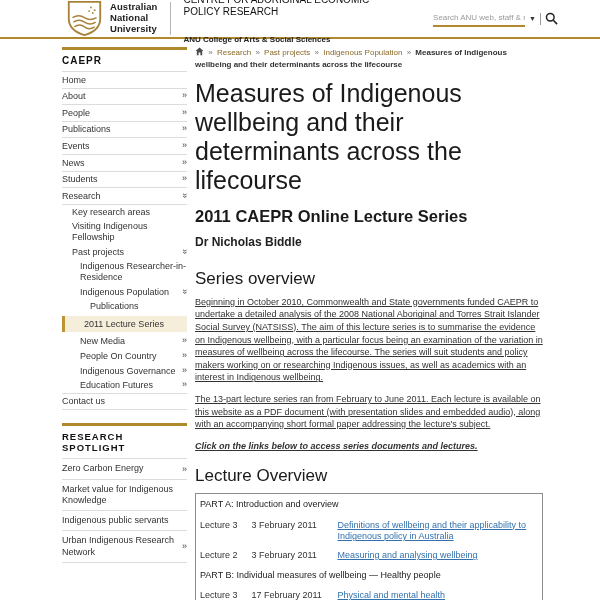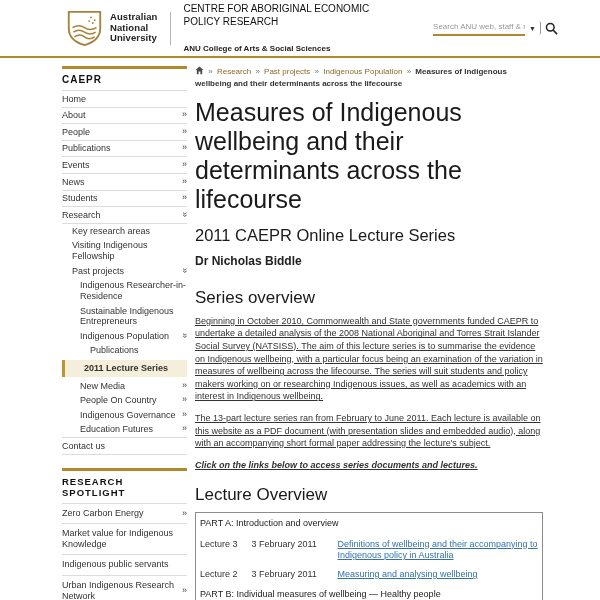--- a/index.html
+++ b/index.html
@@ -6,21 +6,21 @@
   html,body { margin:0; padding:0; }
   body {
     width:600px; height:600px; overflow:hidden; background:#fff;
     font-family:"Liberation Sans", sans-serif; color:#333;
   }
   :root {
     --gold:#b0882e; --link:#3371ae; --active-bg:#f5eedb; --bc-link:#8a6a28;
     --sep:#dcdcdc;
   }
   
-  header { display:flex; align-items:center; height:56px; padding-left:66px; }
+  header { display:flex; align-items:center; height:37px; padding-left:66px; }
   .logo-wrap { flex:none; display:flex; align-items:center; }
   .logo-wrap svg { width:37px; height:37px; }
   .uni-name { font-size:9.5px; line-height:1.15; color:#222; margin-left:7px; white-space:pre-line; font-weight:bold; letter-spacing:0.1px; }
   .hdr-divider { width:1px; height:33px; background:#b5b5b5; margin:0 12px 0 13px; flex:none; }
   .site-title { font-size:10px; font-weight:normal; color:#111; line-height:1.25; max-width:220px; }
   .site-subtitle { font-size:8px; font-weight:bold; color:#222; margin-top:16px; }
   .search { margin-left:auto; margin-right:42px; display:flex; align-items:center; gap:4px; }
   .search input { width:92px; border:0; border-bottom:2px solid var(--gold); font-size:8px; padding:2px 0 3px; outline:none; color:#555; font-family:inherit; }
   .search input::placeholder { color:#999; }
   .caret { font-size:7px; color:#333; cursor:pointer; }
@@ -34,35 +34,35 @@
   main { width:348px; margin-left:8px; padding-top:7px; }
   
   .caepr { border-top:3px solid var(--gold); font-weight:bold; font-size:10px; letter-spacing:1px; padding:5px 0; color:#111; border-bottom:1px solid var(--sep); }
   .nav-item { display:flex; align-items:flex-start; justify-content:space-between; font-size:9px; padding:2px 0; color:#333; cursor:pointer; line-height:1.18; }
   .nav-item .lab { display:block; }
   .nav-item.lvl0 { border-bottom:1px solid var(--sep); padding:2.5px 0; }
   .nav-item.sep-top { border-top:1px solid var(--sep); }
   .nav-item.lvl1 { padding-left:10px; }
   .nav-item.lvl2 { padding-left:18px; }
   .nav-item.lvl3 { padding-left:28px; }
-  .nav-item.active { background:var(--active-bg); border-left:3px solid #bd9433; margin:2px 0; padding:3px 2px 3px 19px;font-weight:bold; }
+  .nav-item.active { background:var(--active-bg); border-left:3px solid #bd9433; margin:2px 0; padding:3px 2px 3px 19px; }
   .chev { font-size:9px; color:#444; flex:none; margin-left:3px; line-height:1; }
   .chev.down { transform:rotate(90deg); }
   .side-section { margin-top:13px; }
   .side-head { border-top:3px solid var(--gold); font-weight:bold; font-size:9.5px; letter-spacing:1px; padding:5px 0; color:#111; border-bottom:1px solid var(--sep); }
   .side-item { display:flex; justify-content:space-between; align-items:center; font-size:9px; padding:4px 0; border-bottom:1px solid var(--sep); line-height:1.25; cursor:pointer; }
   
   .breadcrumb { font-size:8px; color:#555; line-height:1.55; margin:1px 0 5px; }
   .breadcrumb a { color:var(--bc-link); text-decoration:none; cursor:pointer; }
   .bc-sep { color:#777; margin:0 2px; }
   .bc-current { font-weight:bold; color:#333; }
   .home-icon svg { width:9px; height:9px; vertical-align:-1px; fill:#4a4a4a; }
   
   h1 { font-size:25px; font-weight:normal; color:#1a1a1a; line-height:1.16; margin:7px 0 10px; }
-  .subtitle { font-size:16.5px; font-weight:normal; color:#1a1a1a; margin:12px 0 9px; }
+  .subtitle { font-size:16.5px; font-weight:bold; color:#1a1a1a; margin:12px 0 9px; }
   .author { font-size:12px; font-weight:bold; color:#222; margin:0 0 20px; }
   .sect { font-size:17px; font-weight:normal; color:#1a1a1a; margin:14px 0 7px; }
   p { font-size:9px; line-height:1.4; margin:0 0 9px; color:#333;text-decoration:underline; }
   .cta { font-weight:bold; font-style:italic; }
   table { border-collapse:collapse; border:1px solid #8c8c8c; width:100%; margin-top:3px; }
   td { font-size:9px; vertical-align:top; padding:3.5px 4px; line-height:1.3; color:#333; }
   td.part { padding:5px 4px; color:#222; }
   td.num { width:52px; white-space:nowrap; }
   td.date { width:86px; white-space:nowrap; }
   a.lect { color:var(--link); text-decoration:underline; cursor:pointer; }
@@ -147,23 +147,20 @@
           <span class="lab">Visiting Indigenous Fellowship</span>
         </div>
         <div class="nav-item lvl1">
           <span class="lab">Past projects</span>
           <span class="chev down">»</span>
         </div>
         <div class="nav-item lvl2">
           <span class="lab">Indigenous Researcher-in-Residence</span>
         </div>
         <div class="nav-item lvl2">
-          <span class="lab">Sustainable Indigenous Entrepreneurs</span>
-        </div>
-        <div class="nav-item lvl2">
           <span class="lab">Indigenous Population</span>
           <span class="chev down">»</span>
         </div>
         <div class="nav-item lvl3">
           <span class="lab">Publications</span>
         </div>
         <div class="nav-item lvl3 active">
           <span class="lab">2011 Lecture Series</span>
         </div>
         <div class="nav-item lvl2">
@@ -223,21 +220,21 @@
     <p class="cta">Click on the links below to access series documents and lectures.</p>
     <h2 class="sect">Lecture Overview</h2>
     <table>
         <tbody id="lecture-tbody">
           <tr>
             <td colspan="3" class="part">PART A: Introduction and overview</td>
           </tr>
           <tr>
             <td class="num">Lecture 3</td>
             <td class="date">3 February 2011</td>
-            <td><a class="lect" href="#">Definitions of wellbeing and their accompanying to Indigenous policy in Australia</a></td>
+            <td><a class="lect" href="#">Definitions of wellbeing and their applicability to Indigenous policy in Australia</a></td>
           </tr>
           <tr>
             <td class="num">Lecture 2</td>
             <td class="date">3 February 2011</td>
             <td><a class="lect" href="#">Measuring and analysing wellbeing</a></td>
           </tr>
           <tr>
             <td colspan="3" class="part">PART B: Individual measures of wellbeing  —  Healthy people</td>
           </tr>
           <tr>

